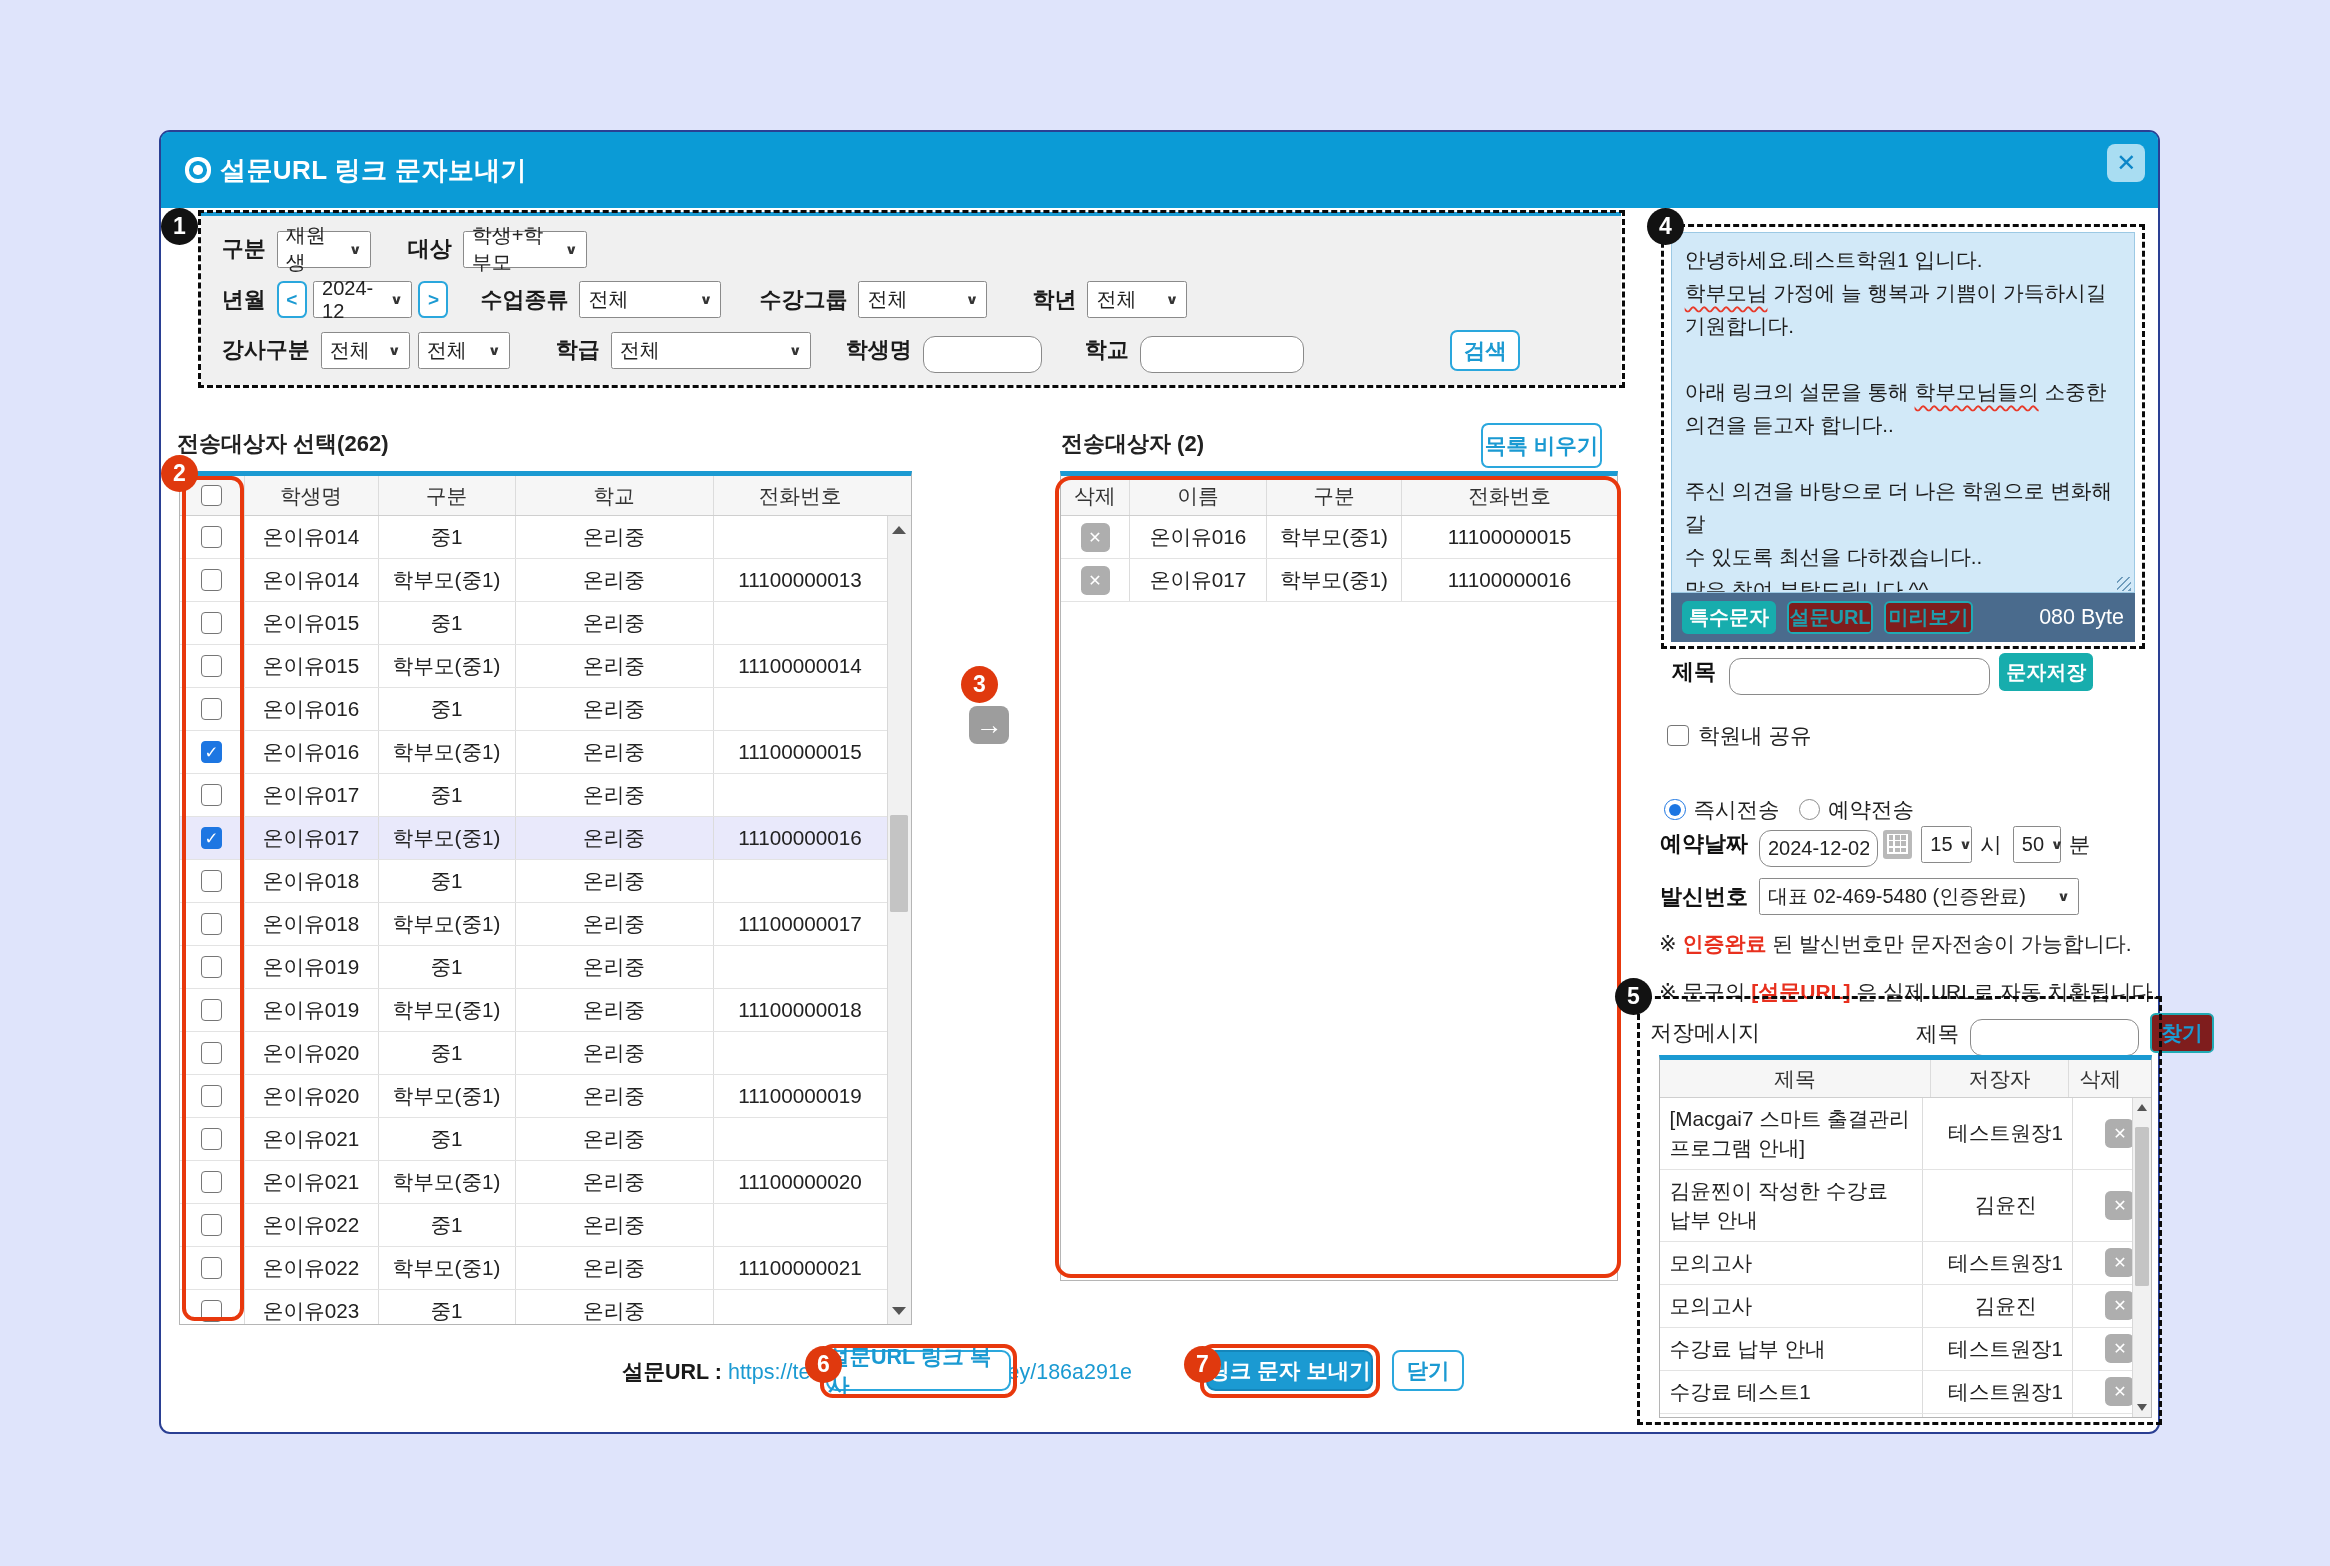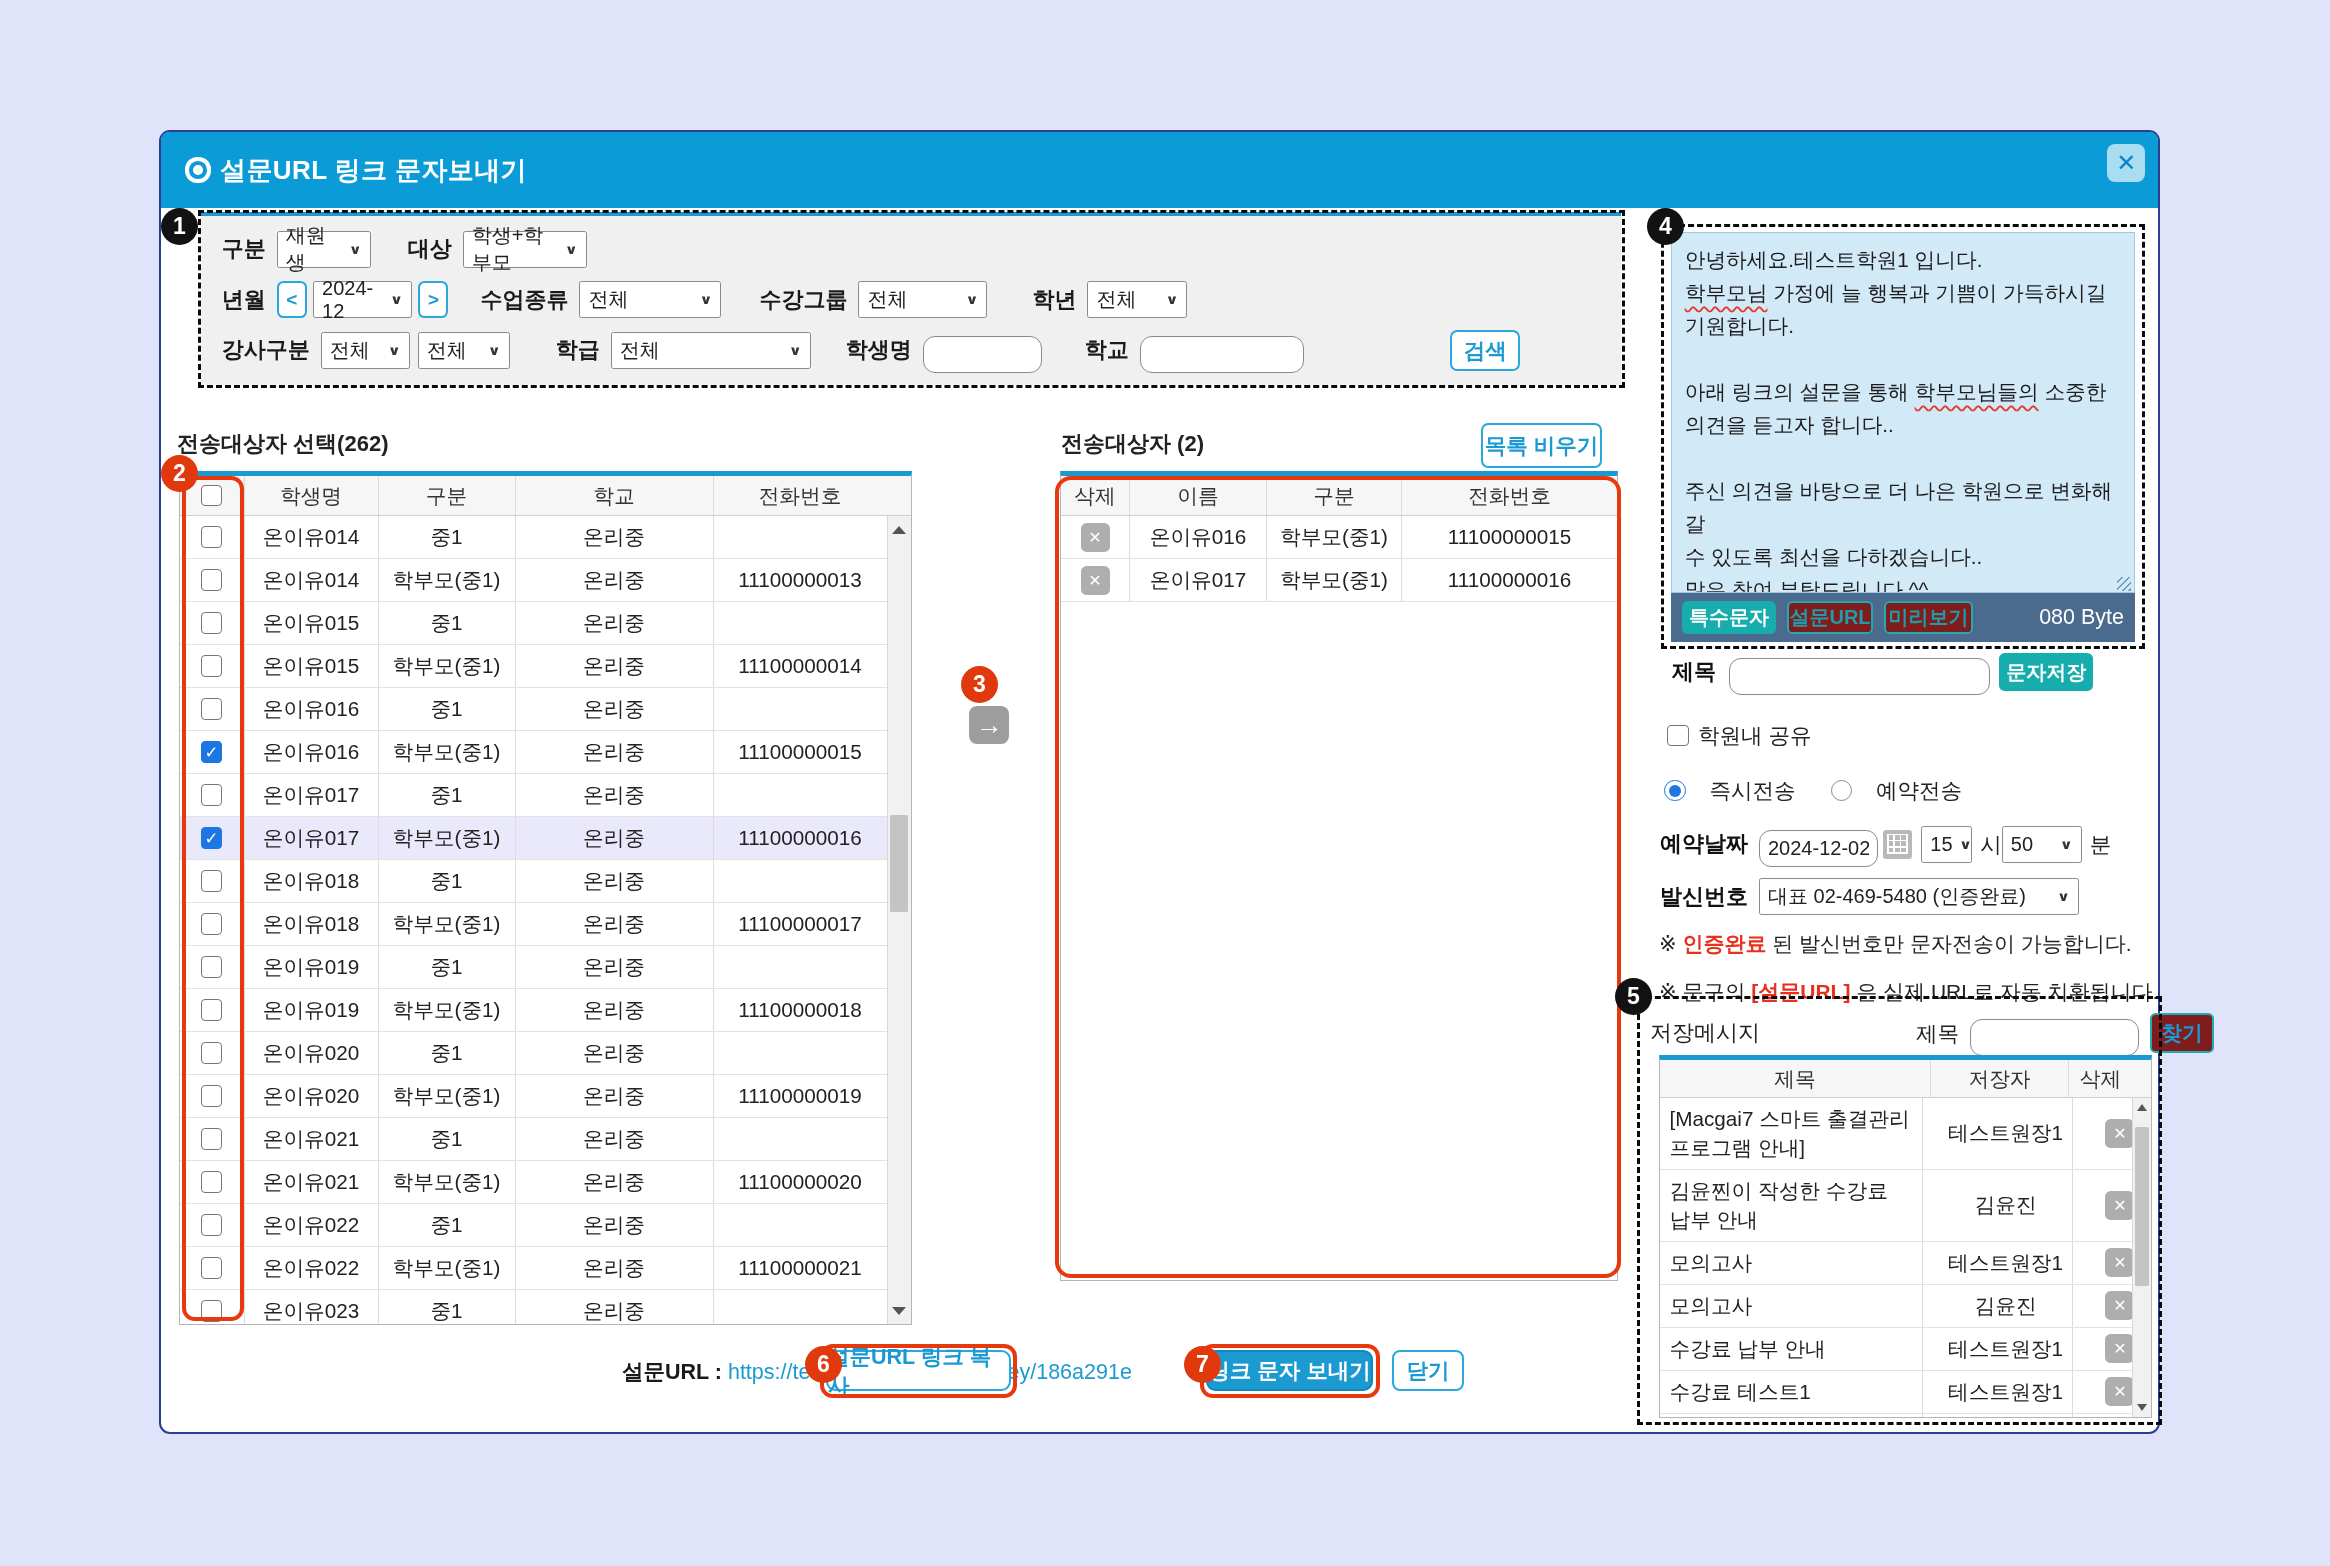--- a/index.html
+++ b/index.html
@@ -453,39 +453,39 @@
       <span class="panel-label">제목</span>
       <input class="inp" style="width: 261px; margin-left: 12.7px;">
       <div class="btn-fill-teal" style="width:94px;height:38px;margin-left:9.5px">문자저장</div>
     </div>
 
     <div class="abs" style="left:1506px;top:589px;display:flex;align-items:center;gap:9.5px">
       <span class="chk"></span>
       <span class="plain-label">학원내 공유</span>
     </div>
 
-    <div class="abs" style="left:1503px;top:644px;display:flex;align-items:center;gap:24px">
+    <div class="abs" style="left:1503px;top:663px;display:flex;align-items:center;gap:8px">
       <span class="radio on"></span>
       <span class="plain-label">즉시전송</span>
       <span class="radio" style="margin-left:11px"></span>
       <span class="plain-label">예약전송</span>
     </div>
 
     <div class="abs" style="left:1499px;top:689px;display:flex;align-items:center">
       <span class="panel-label">예약날짜</span>
       <input class="inp" style="width: 119px; margin-left: 11px; text-align: center;" value="2024-12-02">
       <span class="cal-icon" style="margin-left:4.8px">
           <span class="cal-grid" style="display:block"></span>
         </span>
       <div class="sel" style="width:51px;margin-left:9.5px">
         <span>15</span>
           <span class="car">∨</span>
       </div>
       <span class="plain-label" style="margin-left:8px">시</span>
-      <div class="sel" style="width:80px;">
+      <div class="sel" style="width:48px;margin-left:11px">
         <span>50</span>
           <span class="car">∨</span>
       </div>
       <span class="plain-label" style="margin-left:8px">분</span>
     </div>
 
     <div class="abs" style="left:1499px;top:746px;display:flex;align-items:center">
       <span class="panel-label">발신번호</span>
       <div class="sel" style="width:320px;margin-left:11px">
         <span>대표 02-469-5480 (인증완료)</span>

